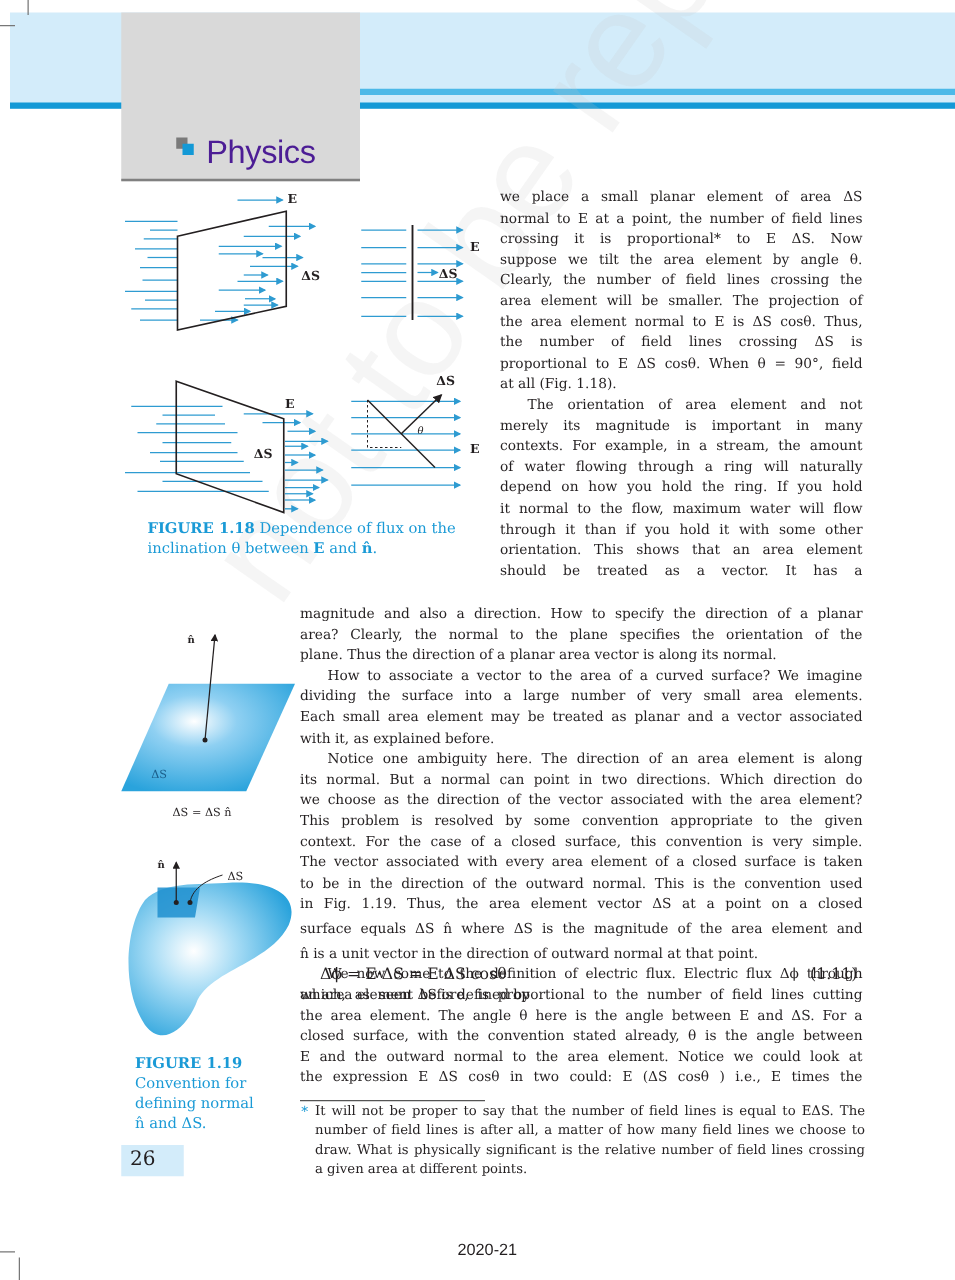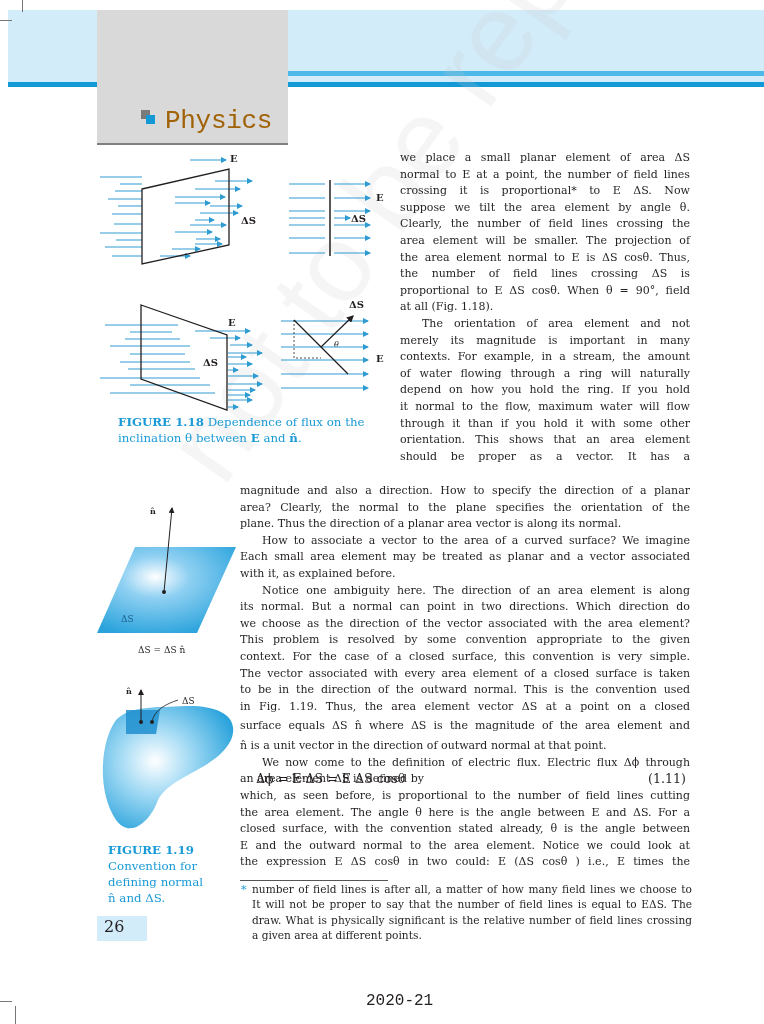--- a/index.html
+++ b/index.html
@@ -7,37 +7,37 @@
          font-family:"DejaVu Serif", serif; color:#231f20; }
   .abs { position:absolute; }
   
   #hdr-band { left:8px; top:10px; width:756px; height:77px; background:#d3ecfa; }
   #hdr-line1 { left:286px; top:71px; width:478px; height:5px; background:#4cb9e8; }
   #hdr-line2 { left:8px; top:82px; width:756px; height:5px; background:#1399d6; }
   #title-box { left:97px; top:10px; width:191px; height:133px; background:#d9d9d9; border-bottom:2px solid #808080; }
   #title-icon { left:141px; top:110px; width:16px; height:16px; }
   #title-icon .g { position:absolute; left:0; top:0; width:9px; height:9px; background:#7a7a7a; }
   #title-icon .b { position:absolute; left:5px; top:5px; width:9px; height:9px; background:#1399d6; }
-  #title-text { left:165px; top:106px; font-family:Liberation Mono, monospace; font-size:26px; color:#a16207; letter-spacing:-0.3px; }
+  #title-text { left:165px; top:106px; font-family:Liberation Sans, sans-serif; font-size:26px; color:#4c1d95; letter-spacing:-0.3px; }
   .crop { background:#777; }
   
   .para { font-size:11px; line-height:16.6px; text-align:justify; margin:0; }
   .para .l { display:block; text-align:justify; text-align-last:justify; white-space:nowrap; }
   #col-right { left:400px; top:150px; width:290px; }
   #col-main { left:240px; top:483px; width:450px; }
   .caption { font-size:11.8px; color:#1a9ad6; line-height:16px; }
   .caption b { font-weight:bold; }
   #fig118-cap { left:118px; top:414px; width:260px; }
   #fig119-cap { left:108px; top:842px; width:112px; }
   #footnote { left:252px; top:882px; width:440px; font-size:10.6px; line-height:15.4px; }
   #fn-rule { left:240px; top:880px; width:148px; height:1px; background:#555; }
   #fn-star { left:241px; top:883px; color:#1a9ad6; font-size:11px; }
   #page-num-box { left:97px; top:916px; width:50px; height:25px; background:#d3ecfa; }
   #page-num { left:104px; top:917px; font-size:16px; color:#231f20;text-align:right; }
-  #footer-year { left:366px; top:992px; font-family:Liberation Mono, monospace; font-size:16px; color:#231f20; }
+  #footer-year { left:366px; top:992px; font-family:Liberation Sans, sans-serif; font-size:13px; color:#231f20; }
   #eqn { left:256px; top:771px; font-size:12.6px;text-align:right; }
   #eqn-num { left:648px; top:771px; font-size:12.6px; }
   #watermark { left:140px; top:430px; font-family:"Liberation Sans", sans-serif; font-size:110px; color:rgba(200,200,200,0.18); transform:rotate(-55deg); transform-origin:left top; white-space:nowrap; pointer-events:none; }
 </style>
 </head>
 <body>
 
 <div class="abs" id="hdr-band"></div>
 <div class="abs" id="hdr-line1"></div>
 <div class="abs" id="hdr-line2"></div>
@@ -177,28 +177,29 @@
     <span class="l">proportional to E ΔS cosθ. When θ = 90°, field</span>
     <span class="l" style="text-align-last: left;">at all (Fig. 1.18).</span>
     <span class="l" style="padding-left: 22px;">The orientation of area element and not</span>
     <span class="l">merely its magnitude is important in many</span>
     <span class="l">contexts. For example, in a stream, the amount</span>
     <span class="l">of water flowing through a ring will naturally</span>
     <span class="l">depend on how you hold the ring. If you hold</span>
     <span class="l">it normal to the flow, maximum water will flow</span>
     <span class="l">through it than if you hold it with some other</span>
     <span class="l">orientation. This shows that an area element</span>
-    <span class="l">should be proper as a vector. It has a</span>
+    <span class="l">should be treated as a vector. It has a</span>
   </div>
 
 <div class="abs para" id="col-main">
     <span class="l">magnitude and also a direction. How to specify the direction of a planar</span>
     <span class="l">area? Clearly, the normal to the plane specifies the orientation of the</span>
     <span class="l" style="text-align-last: left;">plane. Thus the direction of a planar area vector is along its normal.</span>
     <span class="l" style="padding-left: 22px;">How to associate a vector to the area of a curved surface? We imagine</span>
+    <span class="l">dividing the surface into a large number of very small area elements.</span>
     <span class="l">Each small area element may be treated as planar and a vector associated</span>
     <span class="l" style="text-align-last: left;">with it, as explained before.</span>
     <span class="l" style="padding-left: 22px;">Notice one ambiguity here. The direction of an area element is along</span>
     <span class="l">its normal. But a normal can point in two directions. Which direction do</span>
     <span class="l">we choose as the direction of the vector associated with the area element?</span>
     <span class="l">This problem is resolved by some convention appropriate to the given</span>
     <span class="l">context. For the case of a closed surface, this convention is very simple.</span>
     <span class="l">The vector associated with every area element of a closed surface is taken</span>
     <span class="l">to be in the direction of the outward normal. This is the convention used</span>
     <span class="l" style="margin-bottom: 3px;">in Fig. 1.19. Thus, the area element vector ΔS at a point on a closed</span>
@@ -253,21 +254,21 @@
 <div class="abs caption" id="fig119-cap">
   <div><b>FIGURE 1.19</b></div>
   <div>Convention for</div>
   <div>defining normal</div>
   <div>n̂ and ΔS.</div>
 </div>
 
 <div class="abs" id="fn-rule"></div>
 <div class="abs" id="fn-star">*</div>
 <div class="abs para" id="footnote">
+    <span class="l">It will not be proper to say that the number of field lines is equal to EΔS. The</span>
     <span class="l">number of field lines is after all, a matter of how many field lines we choose to</span>
-    <span class="l">It will not be proper to say that the number of field lines is equal to EΔS. The</span>
     <span class="l">draw. What is physically significant is the relative number of field lines crossing</span>
     <span class="l" style="text-align-last: left;">a given area at different points.</span>
   </div>
 
 <div class="abs" id="page-num-box"></div>
 <div class="abs" id="page-num">26</div>
 <div class="abs" id="footer-year">2020-21</div>
 
 </body></html>

